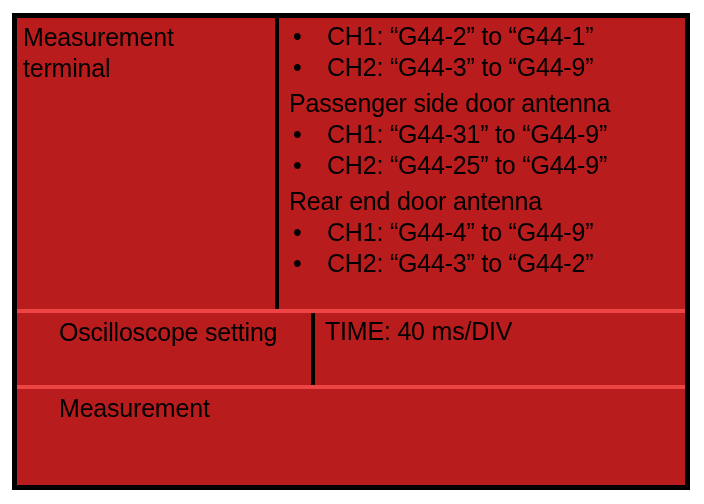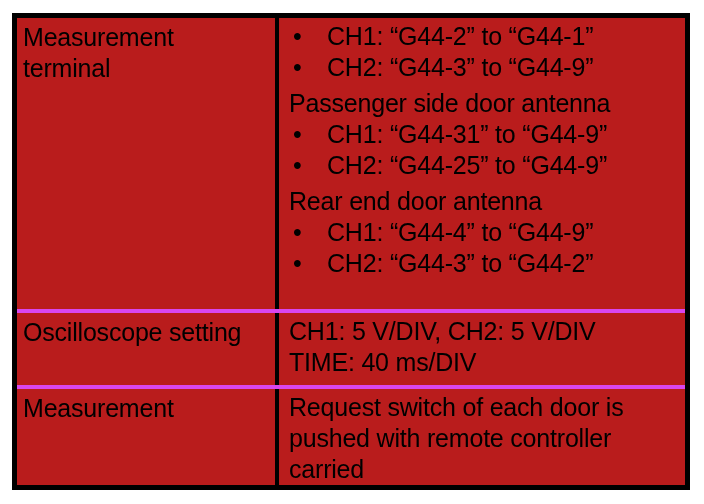--- a/index.html
+++ b/index.html
@@ -28,21 +28,22 @@
     display: grid;
     grid-template-rows: 291px 76px 1fr;
   }
   .row {
     display: grid;
     grid-template-columns: 258px 1fr;
     box-sizing: border-box;
     overflow: hidden;
   }
   .row + .row {
-    border-top: 4px solid #d946ef;
+    border-top: 4px solid #ef4444;
+    padding-left: 36px;
   }
   .cell {
     font-size: 25px;
     line-height: 31px;
     letter-spacing: -0.2px;
     overflow: hidden;
   }
   .cell.left {
     padding: 4px 4px 0 6px;
   }
@@ -108,27 +109,23 @@
       </div>
 
     </div>
   </div>
 
   <div class="row">
     <div class="cell left">
       <span class="label-line">Oscilloscope setting</span>
     </div>
     <div class="cell right">
-      <div class="value-line">CH1: 5 V/DIV, CH2: 5 V/DIV</div>
       <div class="value-line">TIME: 40 ms/DIV</div>
     </div>
   </div>
 
   <div class="row">
     <div class="cell left">
       <span class="label-line">Measurement</span>
     </div>
-    <div class="cell right">
-      <div class="value-text">Request switch of each door is pushed with remote controller carried</div>
-    </div>
   </div>
 
 </div>
 
 </body></html>

